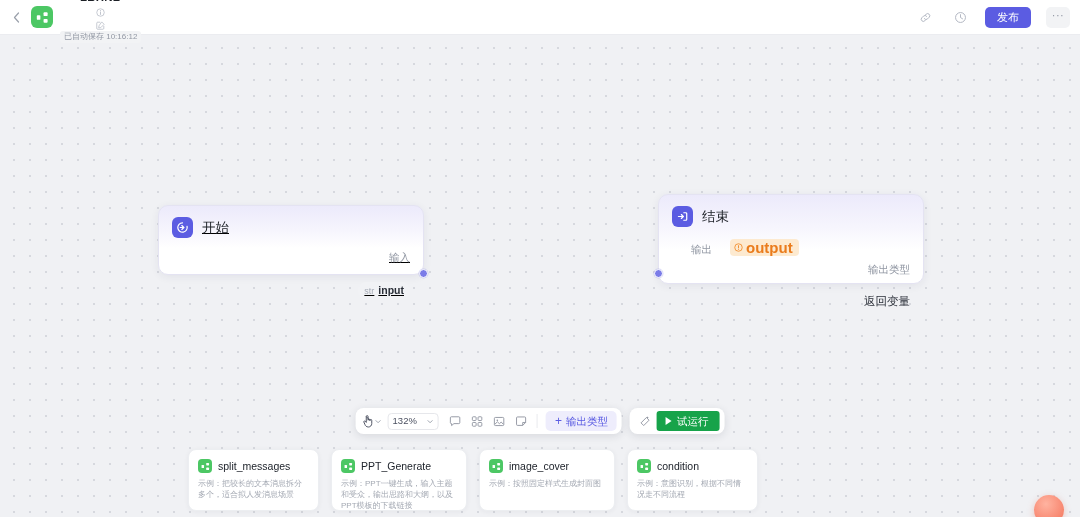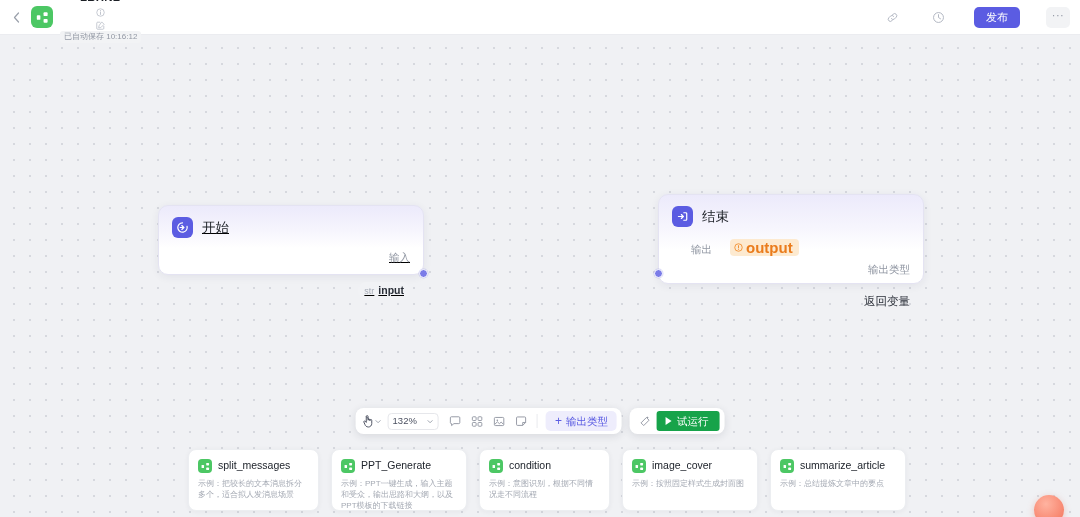--- a/index.html
+++ b/index.html
@@ -61,21 +61,21 @@
     font-size: 8px;
     color: #9197a3;
     background: #f2f3f5;
     border-radius: 3px;
     padding: 1px 4px;
     line-height: 10px;
     white-space: nowrap;
   }
   .hdr-right {
     margin-left: auto;
-    display: flex; align-items: center; gap: 26px;
+    display: flex; align-items: center; gap: 15px;
   }
   .hdr-icon-btn {
     width: 20px; height: 20px;
     display: flex; align-items: center; justify-content: center;
     color: #aeb3bf;
     cursor: pointer;
     border-radius: 4px;
   }
   .publish-btn {
     background: #5b5ce2;
@@ -282,21 +282,21 @@
     height: 62px;
     background: #ffffff;
     border: 1px solid #eceef1;
     border-radius: 8px;
     box-shadow: 0 1px 5px rgba(35,40,60,.05);
     padding: 9px 9px 8px 9px;
     cursor: pointer;
     overflow: hidden;
   }
   .card.wide { width: 136px; }
-  .card-head { display: flex; align-items: flex-start; gap: 6px; }
+  .card-head { display: flex; align-items: center; gap: 6px; }
   .card-ico {
     width: 14px; height: 14px;
     border-radius: 4px;
     background: #4cc764;
     display: flex; align-items: center; justify-content: center;
     flex: none;
   }
   .card-title {
     font-size: 10.5px;
     color: #20252d;
@@ -531,58 +531,45 @@
               <rect x="1" y="5.2" width="4.4" height="5.6" rx="1.1"></rect>
               <rect x="9.3" y="1.6" width="5" height="4.6" rx="1.1"></rect>
               <rect x="9.3" y="9.8" width="5" height="4.6" rx="1.1"></rect>
             </svg>
           </span>
           <span class="card-title">PPT_Generate</span>
         </div>
         <div class="card-desc">示例：PPT一键生成，输入主题和受众，输出思路和大纲，以及PPT模板的下载链接</div>
       </div>
 
+      <div class="card wide">
+        <div class="card-head">
+          <span class="card-ico">
+            <svg width="9" height="9" viewBox="0 0 16 16" fill="#ffffff">
+              <rect x="1" y="5.2" width="4.4" height="5.6" rx="1.1"></rect>
+              <rect x="9.3" y="1.6" width="5" height="4.6" rx="1.1"></rect>
+              <rect x="9.3" y="9.8" width="5" height="4.6" rx="1.1"></rect>
+            </svg>
+          </span>
+          <span class="card-title">image_cover</span>
+        </div>
+        <div class="card-desc">示例：按照固定样式生成封面图</div>
+      </div>
+
       <div class="card">
         <div class="card-head">
           <span class="card-ico">
             <svg width="9" height="9" viewBox="0 0 16 16" fill="#ffffff">
               <rect x="1" y="5.2" width="4.4" height="5.6" rx="1.1"></rect>
               <rect x="9.3" y="1.6" width="5" height="4.6" rx="1.1"></rect>
               <rect x="9.3" y="9.8" width="5" height="4.6" rx="1.1"></rect>
             </svg>
           </span>
           <span class="card-title">condition</span>
         </div>
         <div class="card-desc">示例：意图识别，根据不同情况走不同流程</div>
       </div>
 
-      <div class="card wide">
-        <div class="card-head">
-          <span class="card-ico">
-            <svg width="9" height="9" viewBox="0 0 16 16" fill="#ffffff">
-              <rect x="1" y="5.2" width="4.4" height="5.6" rx="1.1"></rect>
-              <rect x="9.3" y="1.6" width="5" height="4.6" rx="1.1"></rect>
-              <rect x="9.3" y="9.8" width="5" height="4.6" rx="1.1"></rect>
-            </svg>
-          </span>
-          <span class="card-title">image_cover</span>
-        </div>
-        <div class="card-desc">示例：按照固定样式生成封面图</div>
-      </div>
-
-      <div class="card wide">
-        <div class="card-head">
-          <span class="card-ico">
-            <svg width="9" height="9" viewBox="0 0 16 16" fill="#ffffff">
-              <rect x="1" y="5.2" width="4.4" height="5.6" rx="1.1"></rect>
-              <rect x="9.3" y="1.6" width="5" height="4.6" rx="1.1"></rect>
-              <rect x="9.3" y="9.8" width="5" height="4.6" rx="1.1"></rect>
-            </svg>
-          </span>
-          <span class="card-title">summarize_article</span>
-        </div>
-        <div class="card-desc">示例：总结提炼文章中的要点</div>
-      </div>
     </div>
 
     <div class="float-avatar"></div>
   </div>
 </div>
 
 </body></html>

